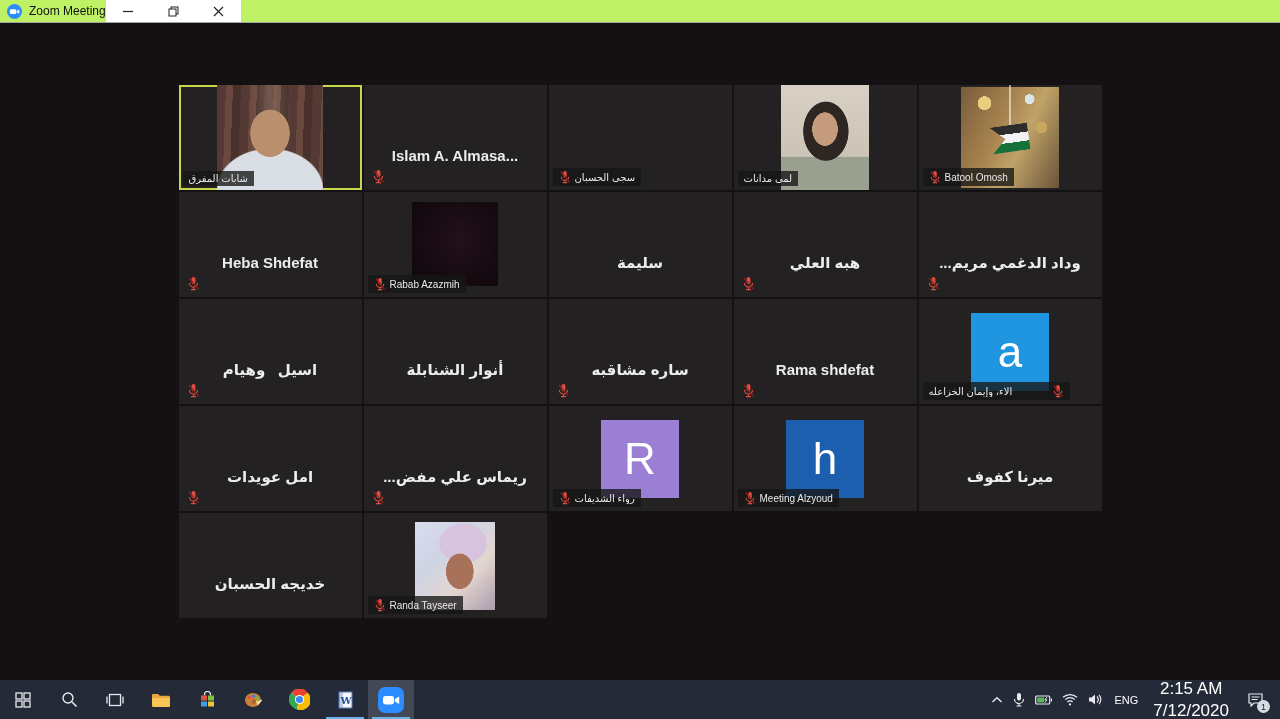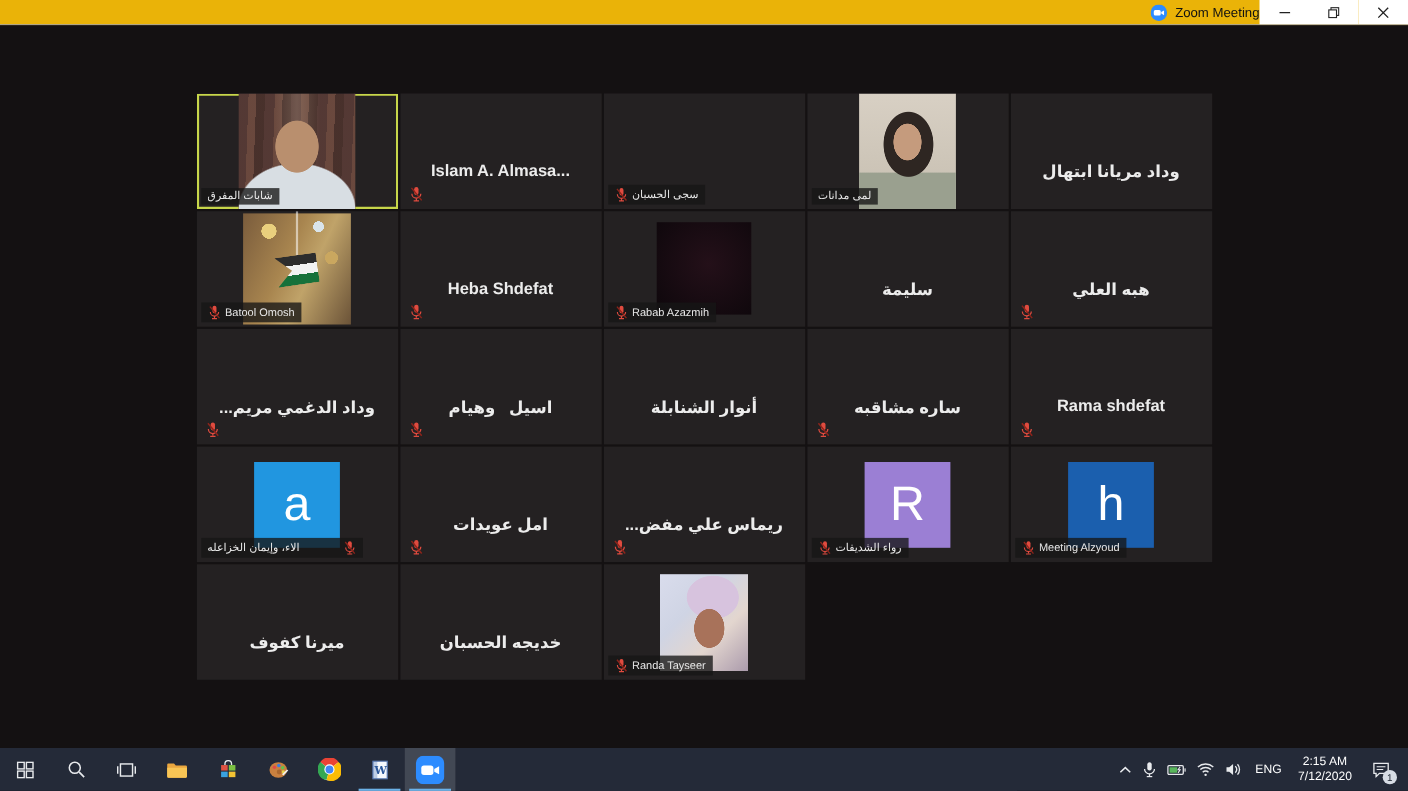--- a/index.html
+++ b/index.html
@@ -3,23 +3,23 @@
 <meta charset="utf-8">
 <style>
   html,body{margin:0;padding:0;}
   body{
     width:1280px;height:719px;position:relative;overflow:hidden;
     font-family:"Liberation Sans","DejaVu Sans",sans-serif;
     background:#000;
   }
   
   .titlebar{
-    position:absolute;top:0;left:0;right:0;height:22px;background:#eab308;
-    display:flex;align-items:center;justify-content:flex-end;
-    border-bottom:1px solid #a3a3a3;
+    position:absolute;top:0;left:0;right:0;height:22px;background:#bef264;
+    display:flex;align-items:center;justify-content:flex-start;
+    border-bottom:6px solid #a3a3a3;
   }
   .title-left{display:flex;align-items:center;gap:7px;padding-left:7px;}
   .title-text{font-size:12px;color:#111;}
   .win-controls{display:flex;height:100%;}
   .win-btn{width:45px;height:100%;display:flex;align-items:center;justify-content:center;background:#fff;border:none;padding:0;cursor:default;}
   
   .content{
     position:absolute;top:23px;bottom:39px;left:0;right:0;
     background:#141112;
     display:flex;align-items:center;justify-content:center;
@@ -120,21 +120,21 @@
     content:"";position:absolute;left:4px;right:4px;bottom:0;height:2px;background:#6cb2e8;
   }
   .tb-btn.active-app{background:rgba(255,255,255,.14);}
   .tb-right{display:flex;align-items:center;padding-right:6px;}
   .tray-btn{
     height:39px;display:flex;align-items:center;justify-content:center;
     background:transparent;border:none;padding:0 5px;cursor:default;color:#fff;
   }
   .lang{font-size:11px;color:#fff;padding:0 7px;}
   .clock{display:flex;flex-direction:column;align-items:center;justify-content:center;
-         font-size:11px;color:#fff;line-height:1.25;padding:0 8px;}
+         font-size:17px;color:#fff;line-height:1.25;padding:0 8px;}
   .notif{position:relative;padding:0 10px;}
   .badge{
     position:absolute;right:4px;bottom:6px;min-width:13px;height:13px;border-radius:50%;
     background:#d7dce4;color:#1c2430;font-size:9px;display:flex;align-items:center;justify-content:center;
   }
 </style>
 </head>
 <body>
 
 <div class="titlebar">
@@ -203,25 +203,20 @@
     </div>
 
   </div>
       <div class="tile">
     <div class="video-box girl-portrait"></div>
 
     <div class="name-label">
 
       <span class="label-text" dir="auto">لمى مدانات</span>
     </div>
-
-  </div>
-      <div class="tile">
-
-    <div class="center-name" dir="auto">وداد مريانا ابتهال</div>
 
   </div>
       <div class="tile">
     <div class="video-box flag-pendant"></div>
 
     <div class="name-label">
       <svg class="mic-muted" width="12" height="14" viewBox="0 0 16 18">
         <rect x="5.6" y="1" width="4.8" height="9" rx="2.4" fill="#e04b3f"></rect>
         <path d="M3 8.5a5 5 0 0 0 10 0" fill="none" stroke="#e04b3f" stroke-width="1.4"></path>
         <path d="M8 13.5v2.2M5 16.5h6" stroke="#e04b3f" stroke-width="1.4"></path>

